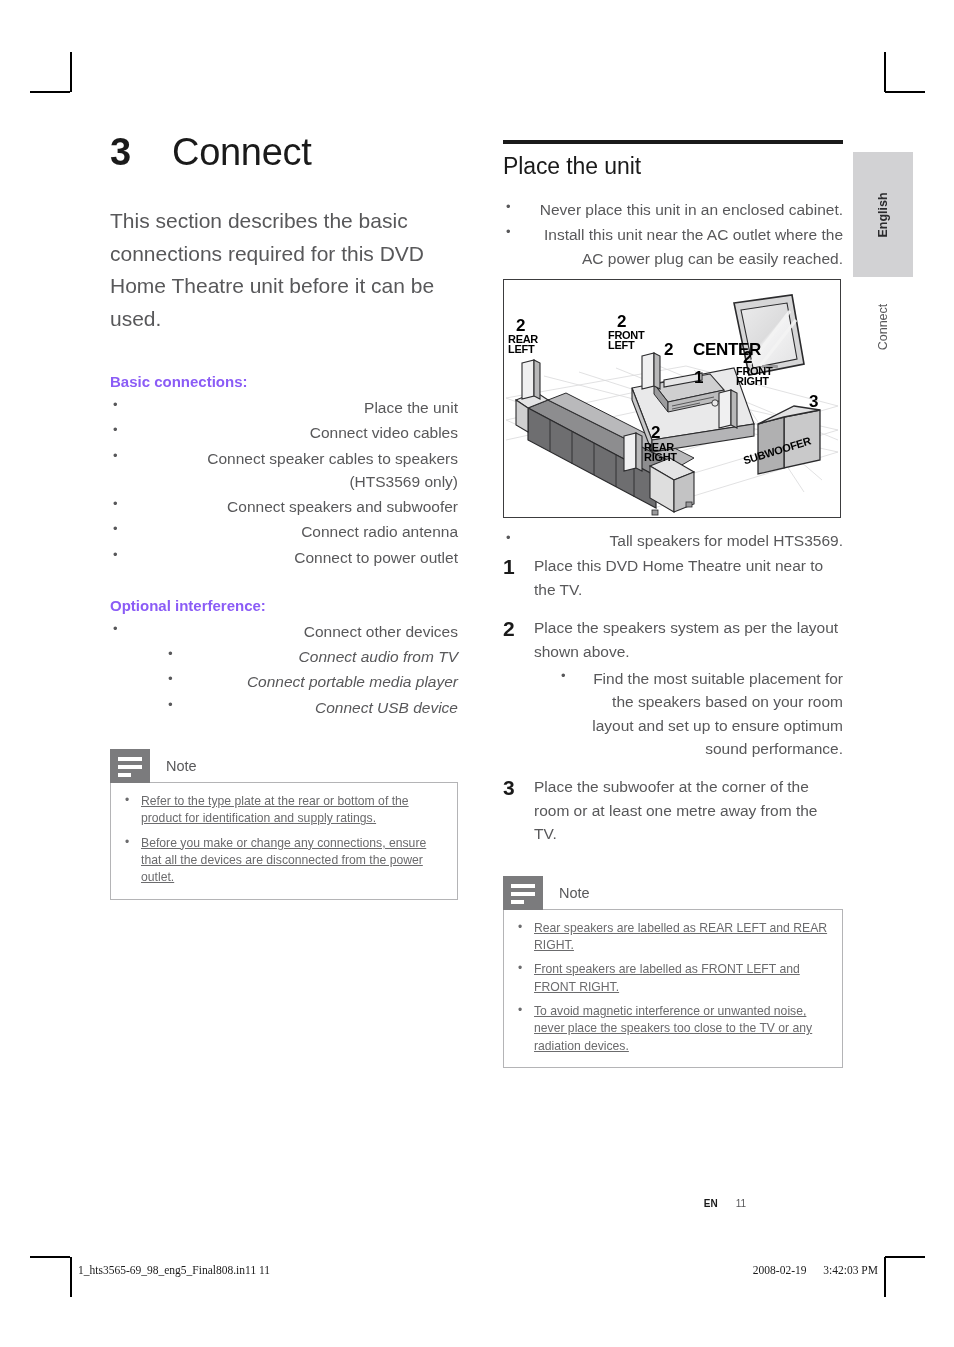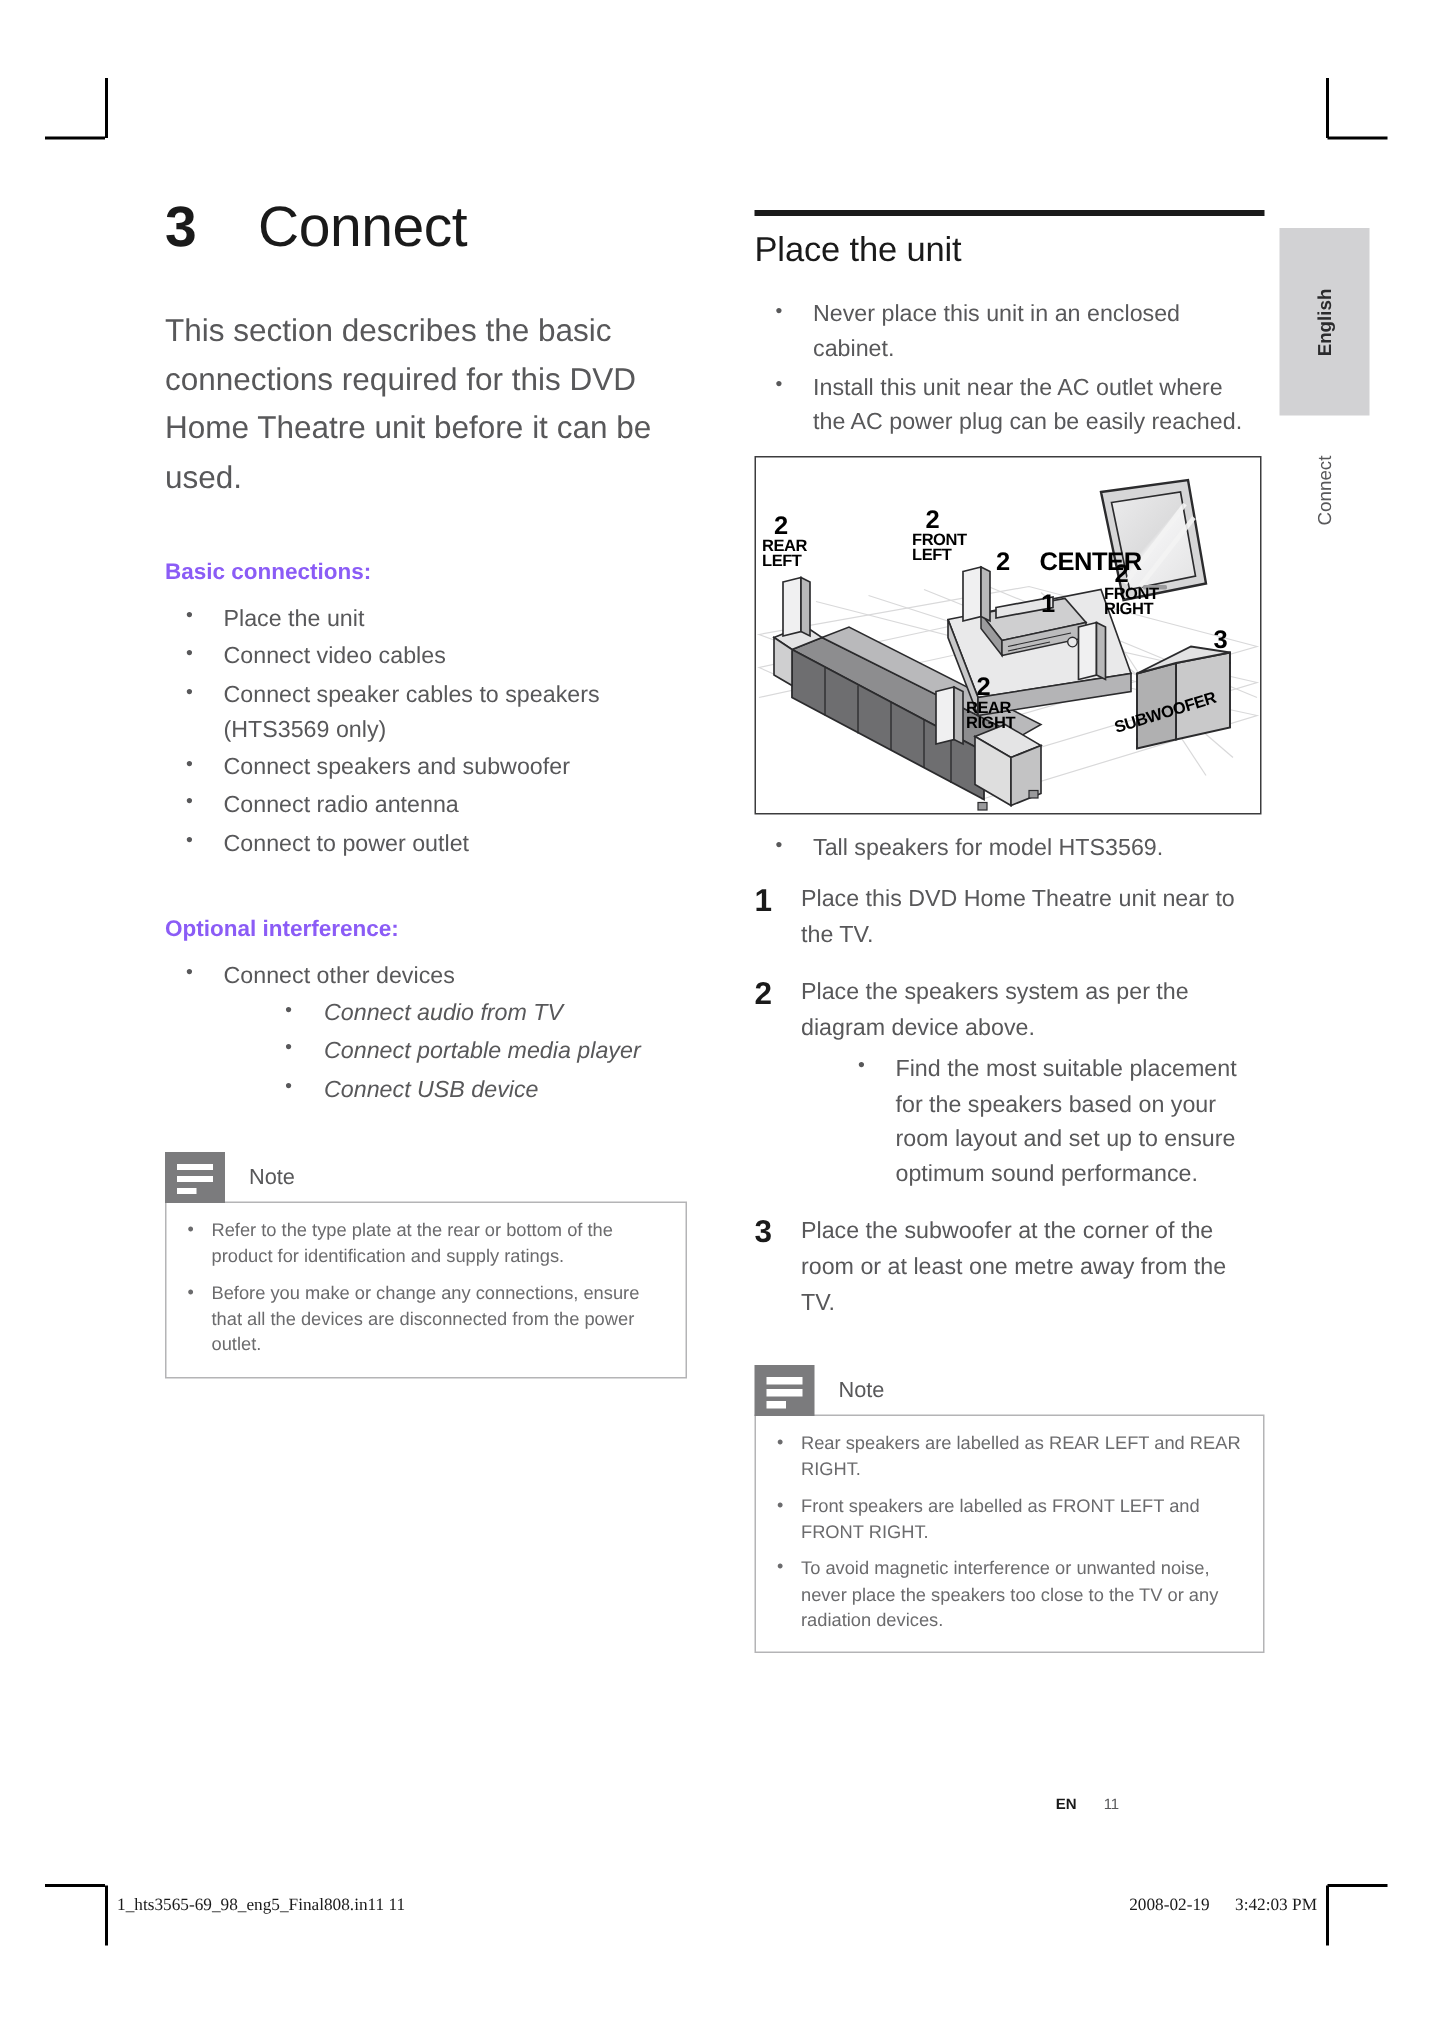--- a/index.html
+++ b/index.html
@@ -80,22 +80,23 @@
     font-size: 15px;
     font-weight: bold;
     color: #8b5cf6;
     margin: 0 0 6px 0;
   }
   .gap { height: 26px; }
 
   
   ul.bul {
     list-style: none;
-    margin: 11px;
+    margin: 0;
     padding: 0;
+    text-align: right;
   }
   ul.bul > li {
     position: relative;
     padding-left: 28px;
     font-size: 15.5px;
     line-height: 1.5;
     color: #58585a;
     margin-bottom: 2px;
   }
   ul.bul > li::before {
@@ -156,20 +157,21 @@
     margin: 0;
     padding: 0;
   }
   .note-body li {
     position: relative;
     padding-left: 22px;
     font-size: 12.2px;
     line-height: 1.42;
     color: #6b6b6d;
     margin-bottom: 7px;
+    text-decoration: underline;
   }
   .note-body li:last-child { margin-bottom: 0; }
   .note-body li::before {
     content: "\2022";
     position: absolute;
     left: 6px;
     top: -1px;
     font-size: 12px;
   }
 
@@ -520,21 +522,21 @@
       <li>Tall speakers for model HTS3569.</li>
     </ul>
 
     <ol class="steps">
       <li>
         <span class="n">1</span>
         <span>Place this DVD Home Theatre unit near to the TV.</span>
       </li>
       <li>
         <span class="n">2</span>
-        <span>Place the speakers system as per the diagram device above.</span>
+        <span>Place the speakers system as per the layout shown above.</span>
         <ul class="bul">
           <li>Find the most suitable placement for the speakers based on your room layout and set up to ensure optimum sound performance.</li>
         </ul>
       </li>
       <li>
         <span class="n">3</span>
         <span>Place the subwoofer at the corner of the room or at least one metre away from the TV.</span>
       </li>
     </ol>
 

